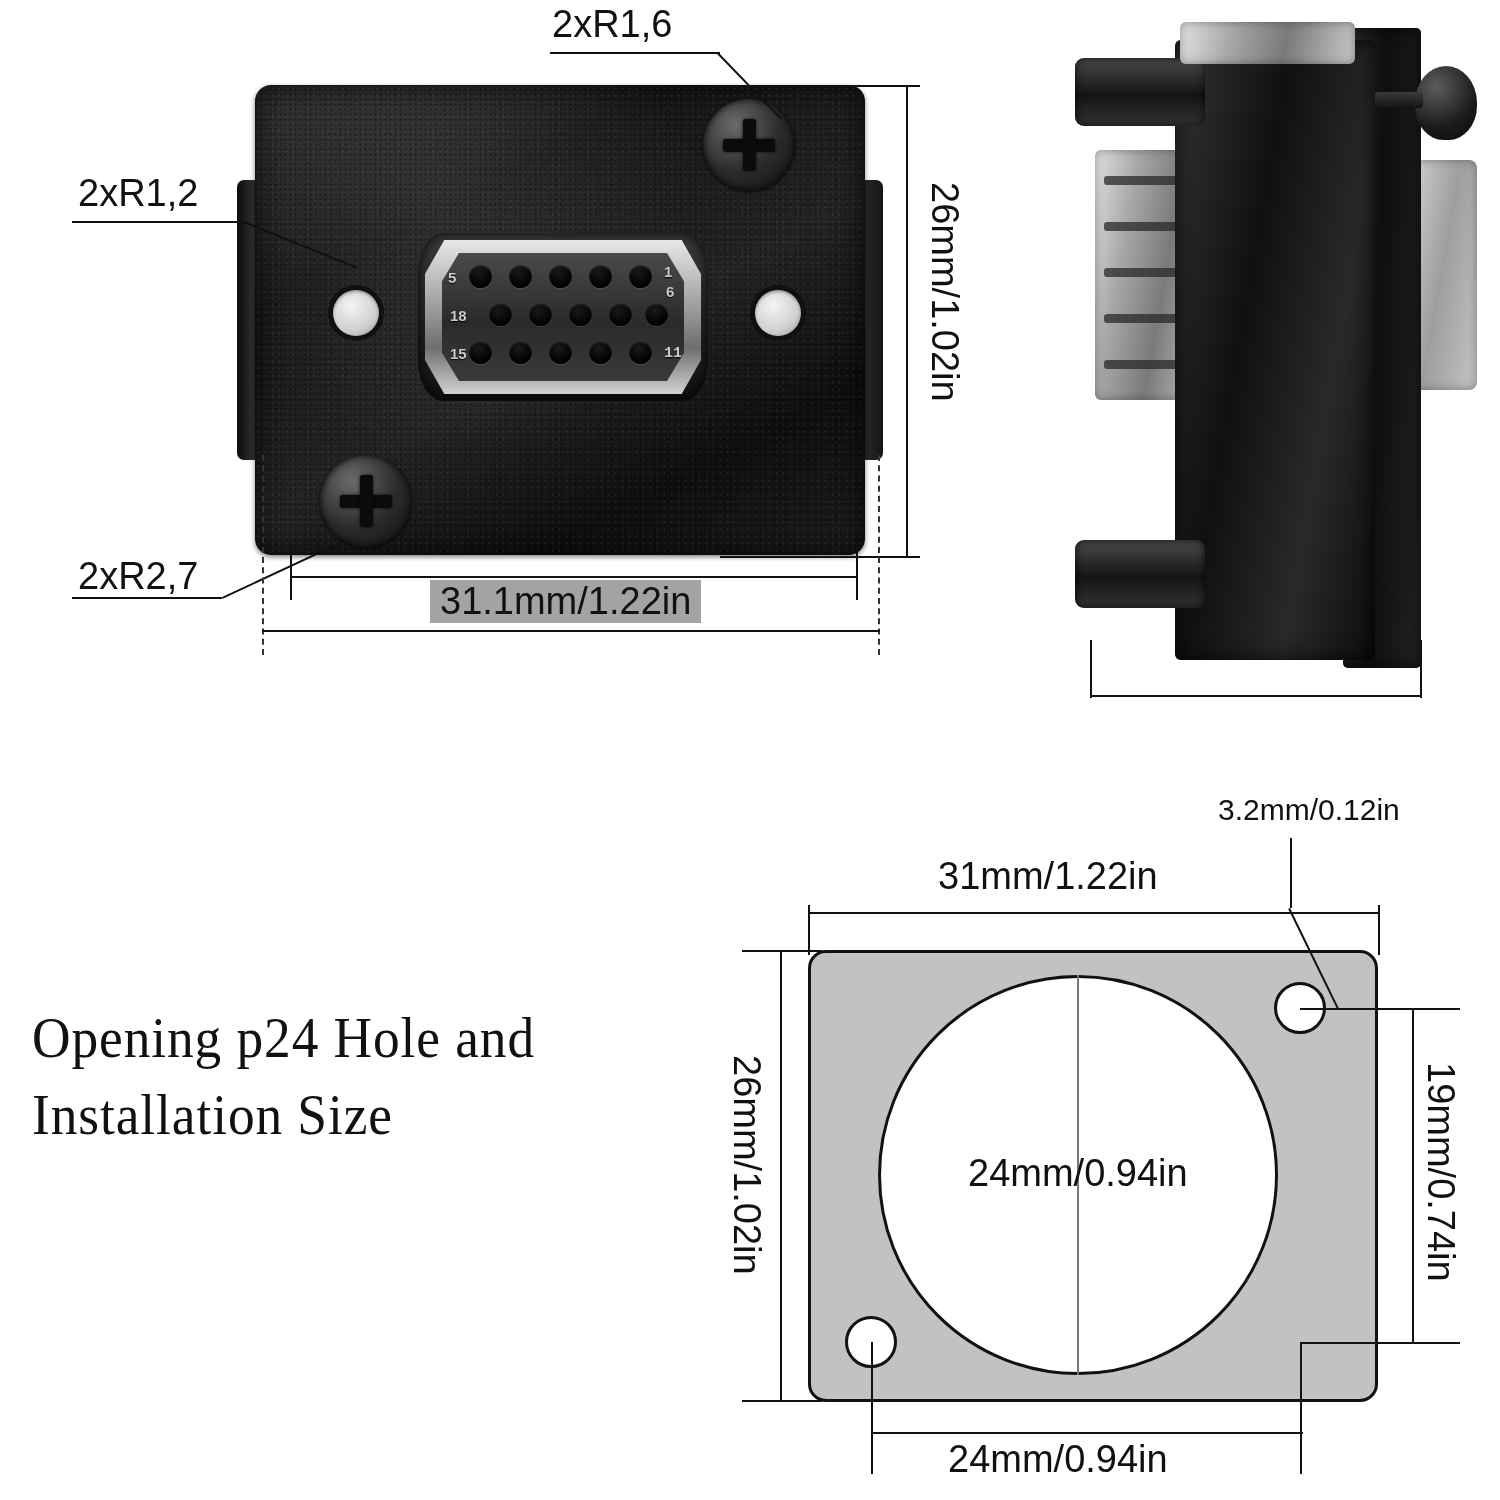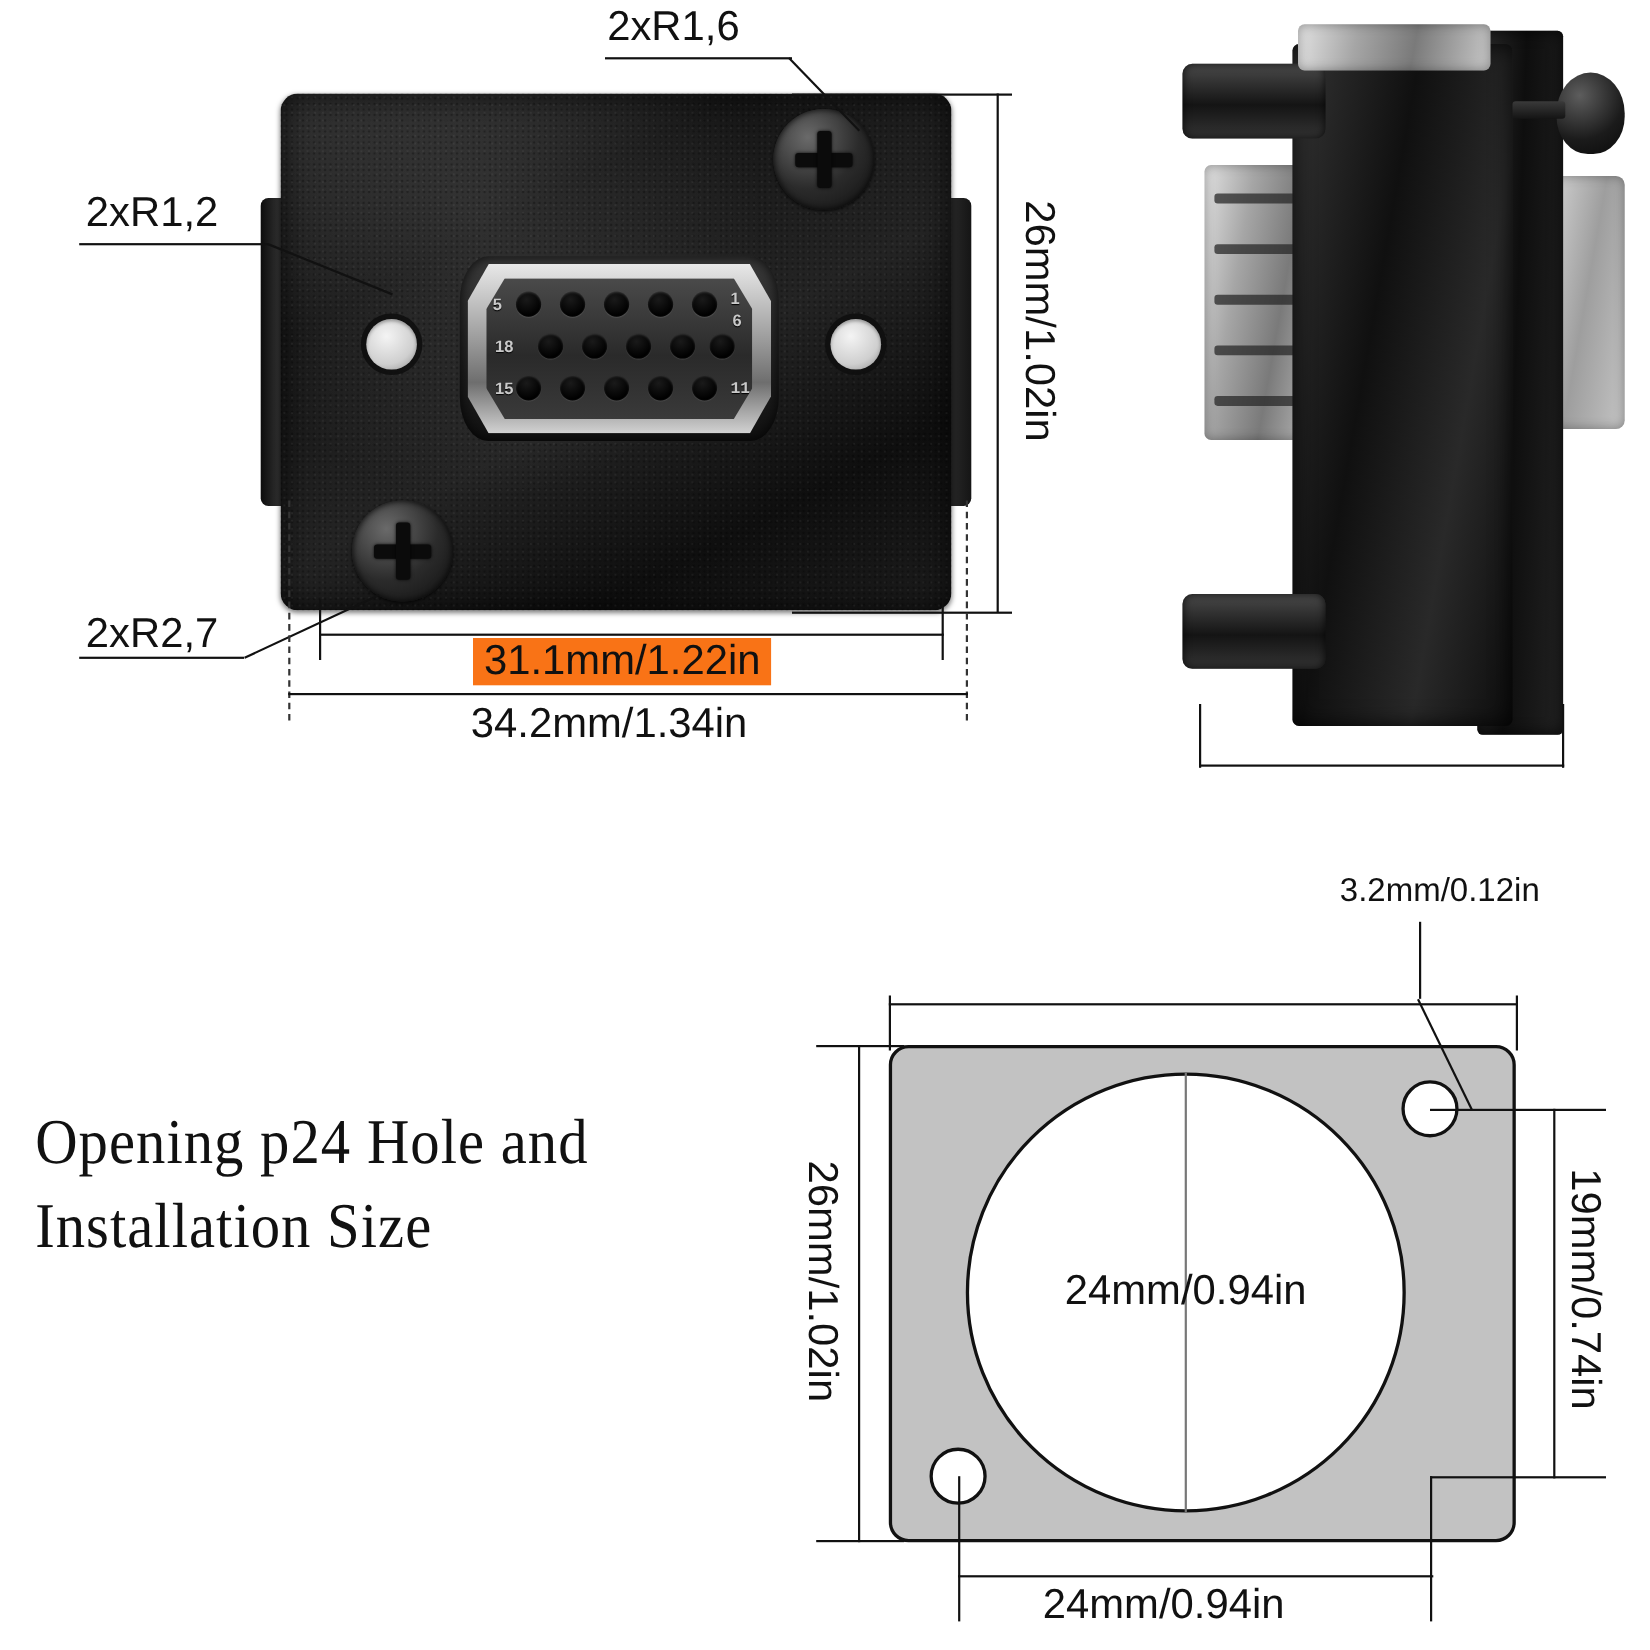--- a/index.html
+++ b/index.html
@@ -258,26 +258,25 @@
   <div class="leader" style="left:222px; top:597px; width:135px; transform: rotate(-25deg);"></div>
 
   <div class="rule h" style="left:720px; top:85px; width:200px;"></div>
   <div class="rule h" style="left:720px; top:556px; width:200px;"></div>
   <div class="rule v" style="left:906px; top:85px; height:472px;"></div>
   <div class="dim sz38 vert" style="left:966px; top:182px; transform: rotate(90deg);">26mm/1.02in</div>
 
   <div class="rule v" style="left:290px; top:545px; height:55px;"></div>
   <div class="rule v" style="left:856px; top:545px; height:55px;"></div>
   <div class="rule h" style="left:290px; top:576px; width:568px;"></div>
-  <div class="dim sz38" style="left:430px; top:580px; background:#f97316; padding:0 10px;">31.1mm/1.22in</div>
+  <div class="dim sz38" style="left:430px; top:580px; background:#a3a3a3; padding:0 10px;">31.1mm/1.22in</div>
 
   <div class="dashv" style="left:262px; top:455px; height:200px;"></div>
   <div class="dashv" style="left:878px; top:455px; height:200px;"></div>
   <div class="rule h" style="left:262px; top:630px; width:618px;"></div>
-  <div class="dim sz38" style="left:418px; top:637px; background:#fff; padding:0 10px;">34.2mm/1.34in</div>
 
   <div style="position:absolute; left:1075px; top:20px; width:420px; height:660px;">
 
     <div class="sv-backblock" style="left:330px; top:140px; width:72px; height:230px;"></div>
 
     <div class="sv-flangeplate" style="left:268px; top:8px; width:78px; height:640px;"></div>
 
     <div class="sv-metal" style="left:20px; top:130px; width:110px; height:250px;">
       <div class="rib" style="top:26px;"></div>
       <div class="rib" style="top:72px;"></div>
@@ -311,20 +310,21 @@
   <div class="plate-circle" style="left:878px; top:975px; width:400px; height:400px;"></div>
 
   <div class="plate-hole" style="left:1274px; top:982px; width:52px; height:52px;"></div>
   <div class="plate-hole" style="left:845px; top:1316px; width:52px; height:52px;"></div>
 
   <div class="rule v thin" style="left:1077px; top:975px; height:400px; background:#777;"></div>
 
   <div class="rule v" style="left:808px; top:905px; height:50px;"></div>
   <div class="rule v" style="left:1378px; top:905px; height:50px;"></div>
   <div class="rule h" style="left:808px; top:912px; width:572px;"></div>
+  <div class="dim sz38" style="left:938px; top:855px;">31mm/1.22in</div>
 
   <div class="dim sz30" style="left:1218px; top:793px;">3.2mm/0.12in</div>
   <div class="rule v" style="left:1290px; top:838px; height:70px;"></div>
   <div class="leader" style="left:1290px; top:908px; width:112px; transform: rotate(64deg);"></div>
 
   <div class="rule h" style="left:742px; top:950px; width:80px;"></div>
   <div class="rule h" style="left:742px; top:1400px; width:80px;"></div>
   <div class="rule v" style="left:780px; top:950px; height:452px;"></div>
   <div class="dim sz38 vert" style="left:768px; top:1055px; transform: rotate(90deg);">26mm/1.02in</div>
 

